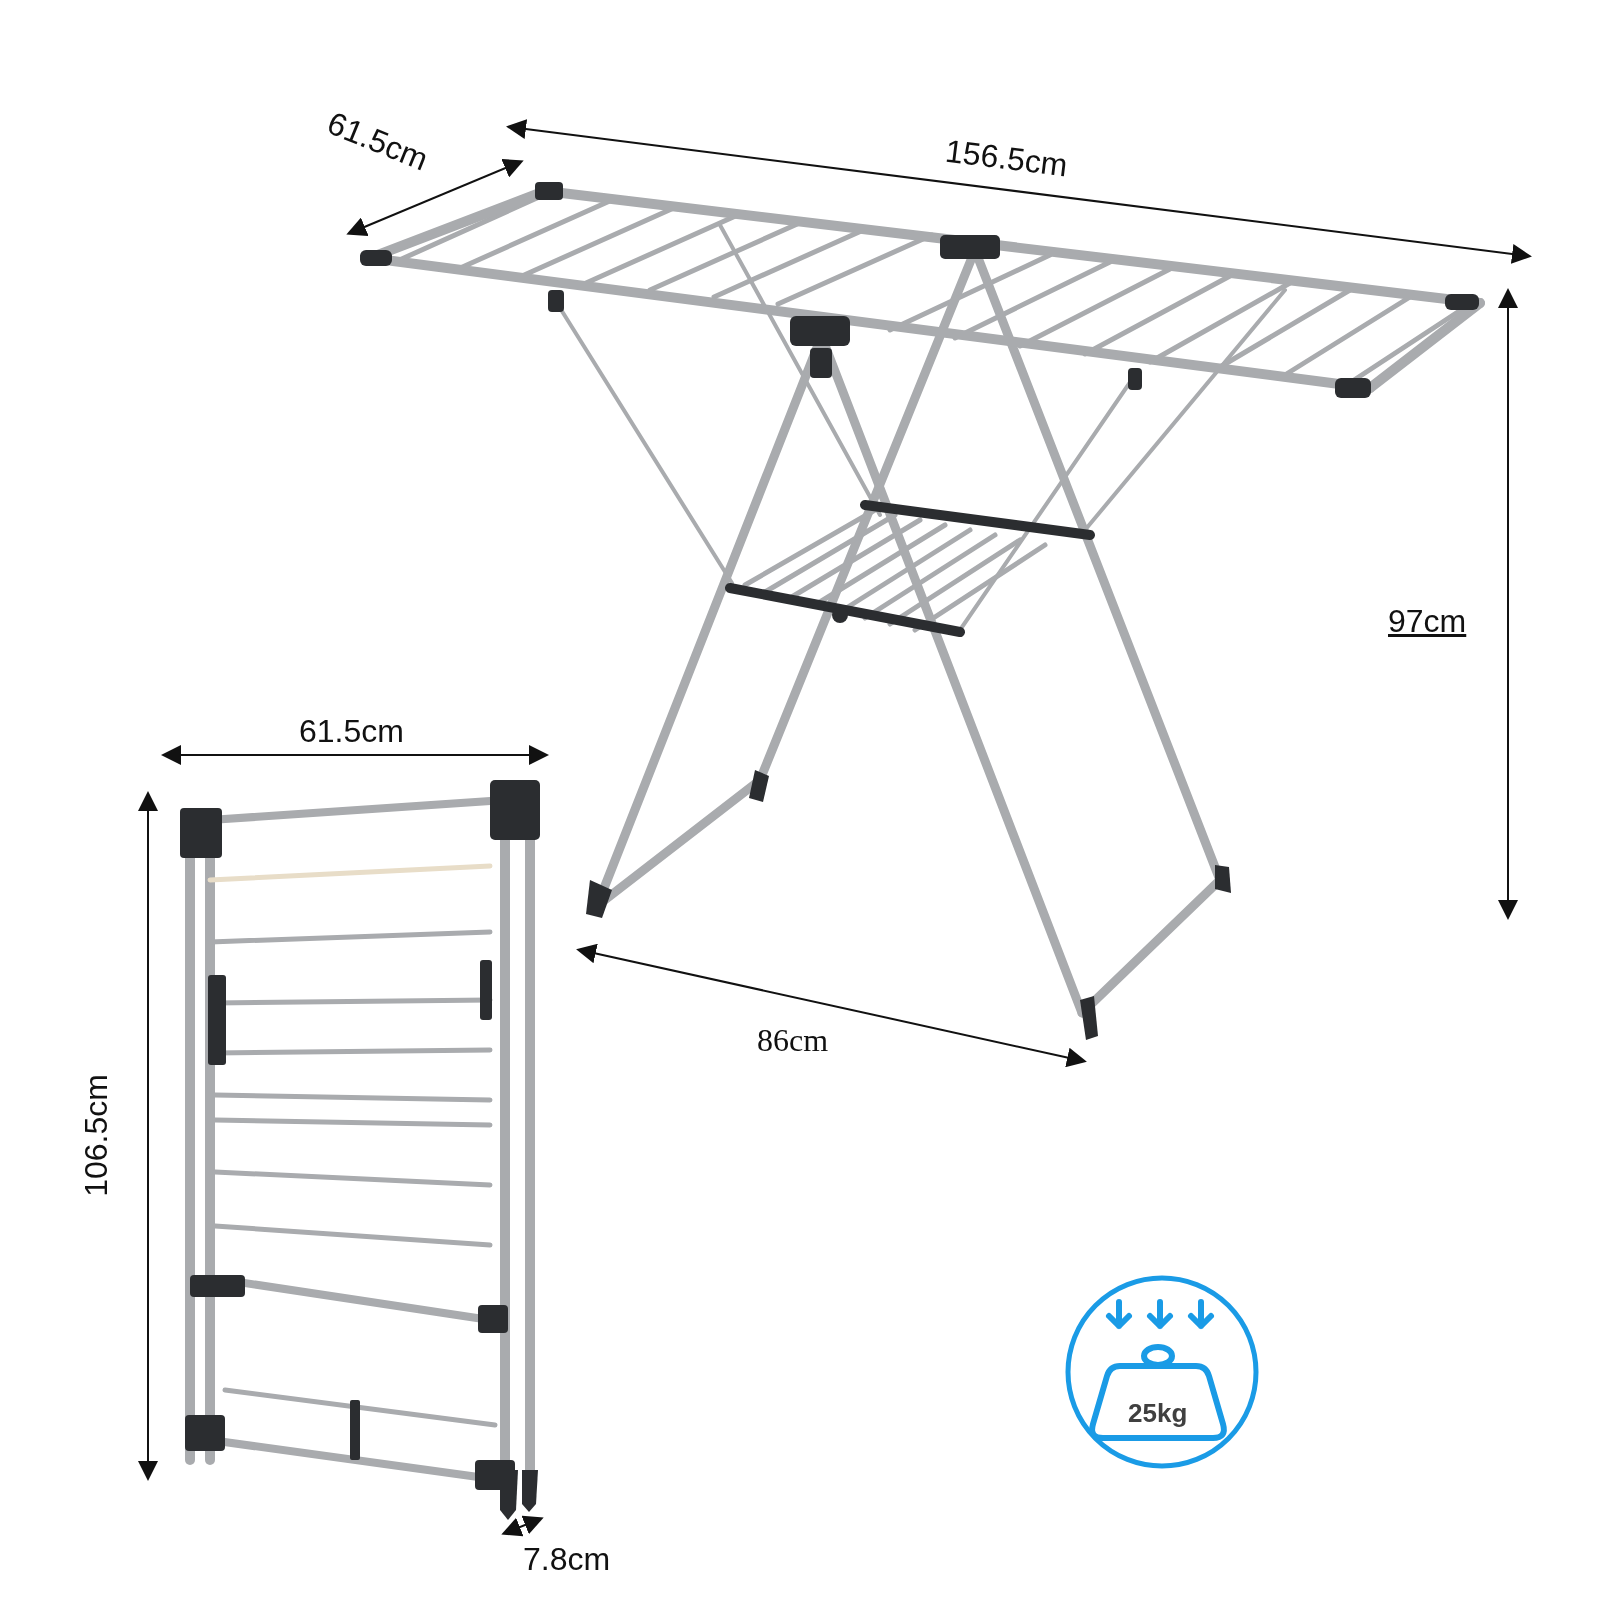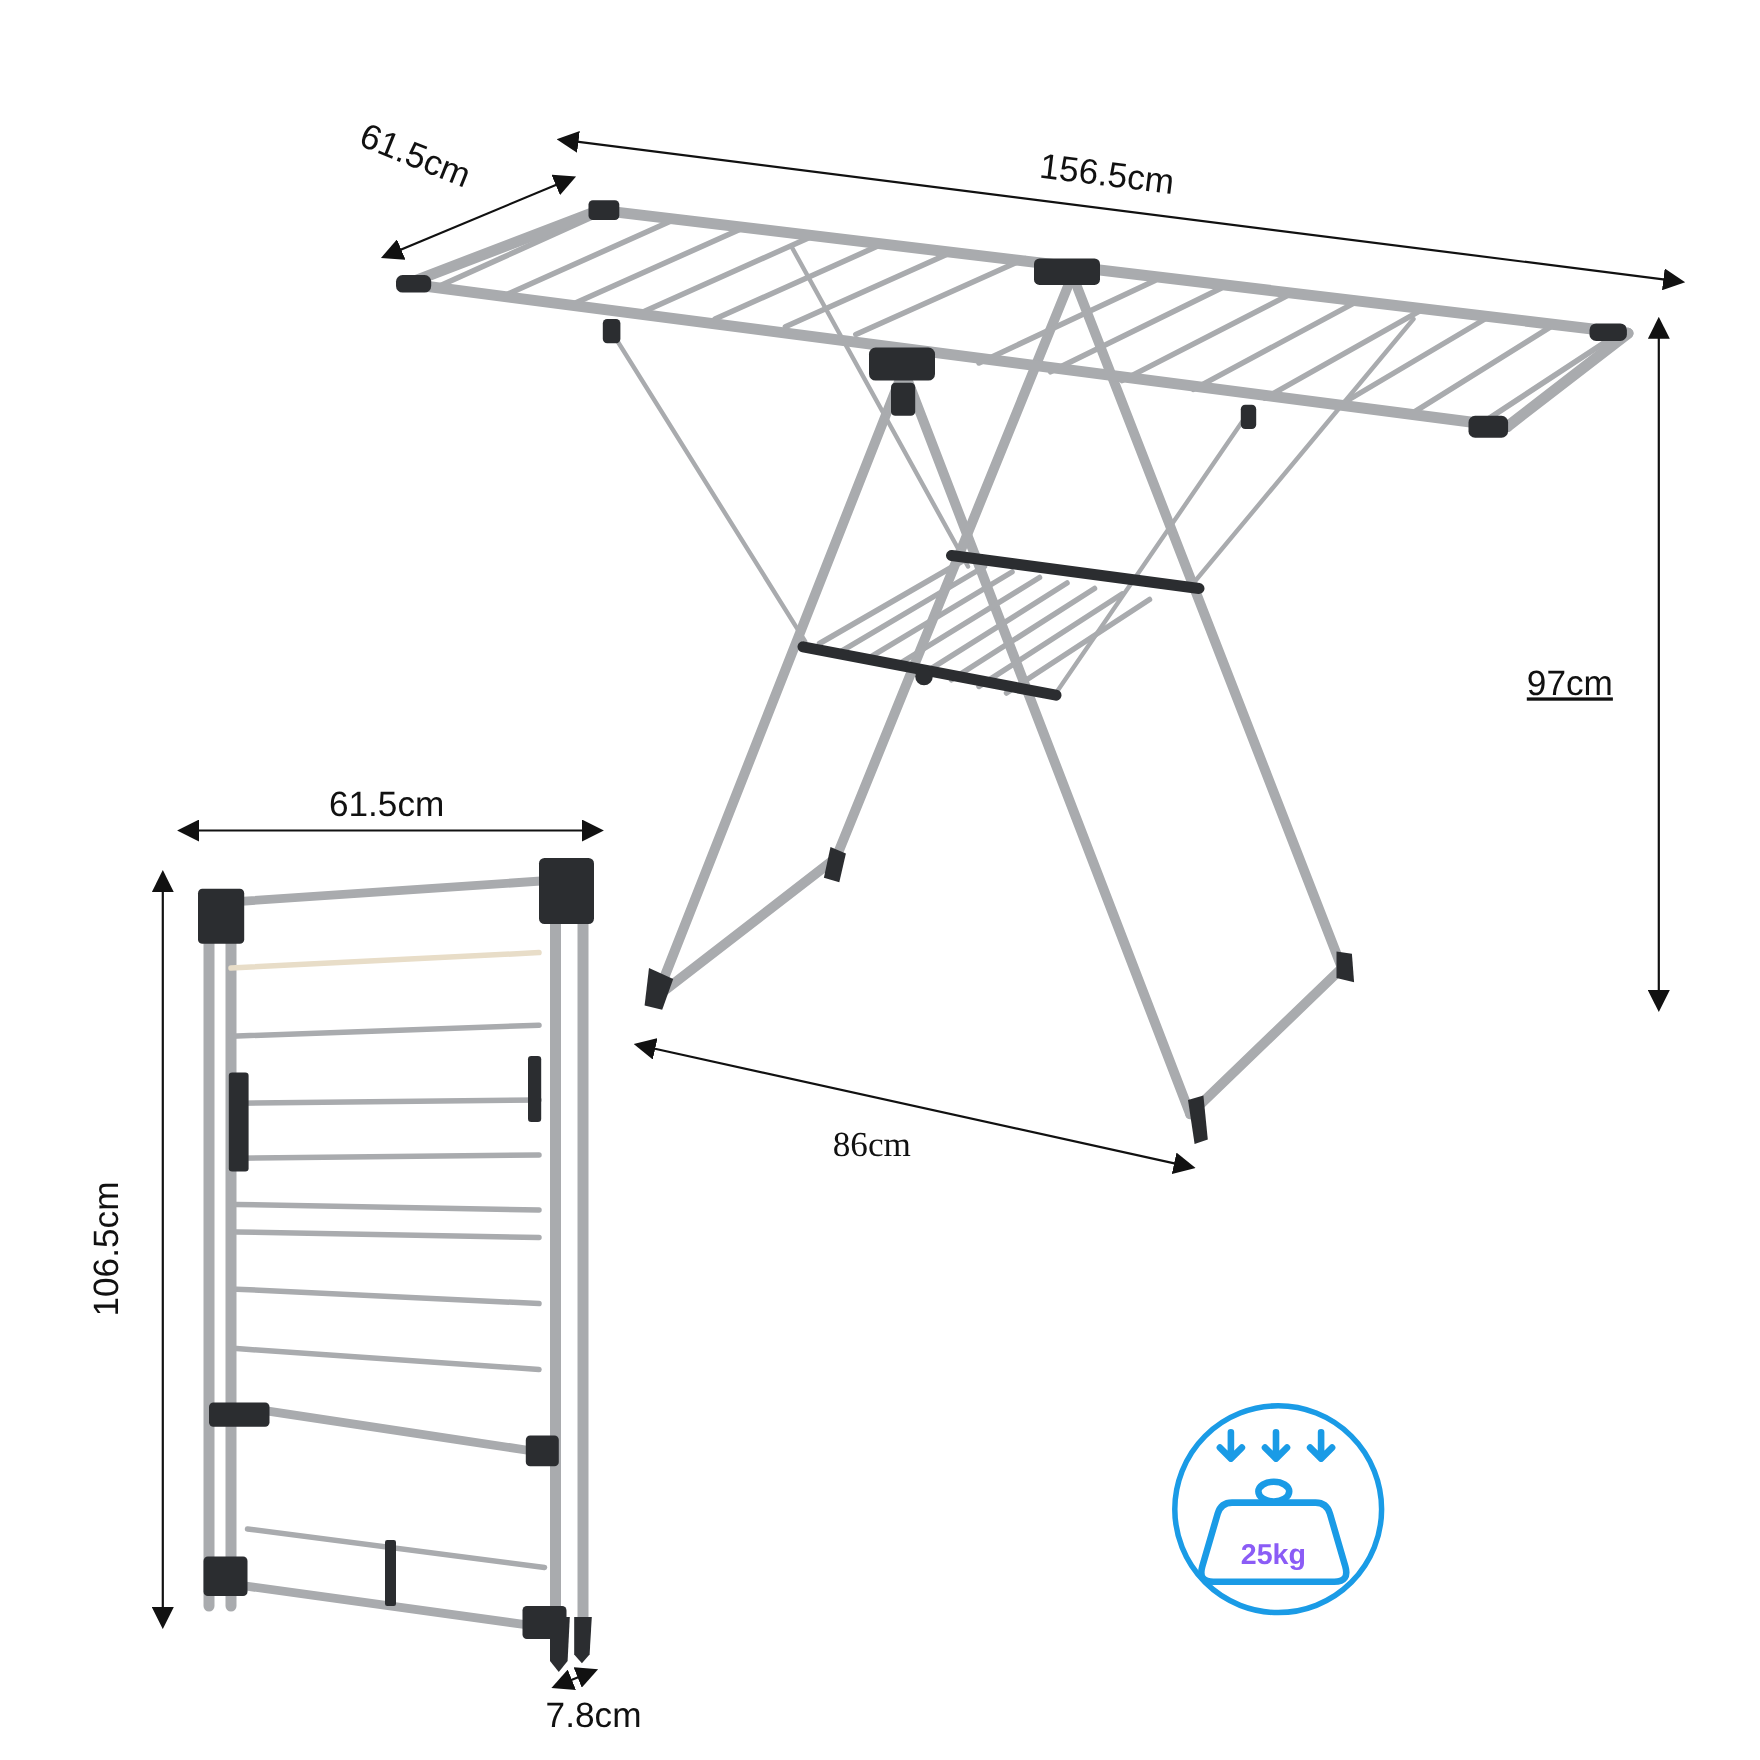--- a/index.html
+++ b/index.html
@@ -151,14 +151,14 @@
     <path d="M1120,1366 h76 q10,0 13,10 l14,48 q4,14 -10,14 h-110 q-14,0 -10,-14 l14,-48 q3,-10 13,-10 z" stroke-width="6"></path>
   </g>
 </svg>
 
 <div class="lbl" style="left:325px;top:123px;transform:rotate(22deg);">61.5cm</div>
 <div class="lbl" style="left:945px;top:140px;transform:rotate(7deg);">156.5cm</div>
 <div class="lbl" style="left:1388px;top:603px;text-decoration:underline;">97cm</div>
 <div class="lbl" style="left:757px;top:1022px;font-family:Liberation Serif, serif;">86cm</div>
 <div class="lbl" style="left:299px;top:713px;">61.5cm</div>
 <div class="lbl" style="left:35px;top:1117px;transform:rotate(-90deg);">106.5cm</div>
-<div class="lbl" style="left:496px;top:1541px;">7.8cm</div>
-<div class="lbl" style="left:1128px;top:1398px;font-size:26px;font-weight:bold;color:#8b5cf6;">25kg</div>
+<div class="lbl" style="left:523px;top:1541px;">7.8cm</div>
+<div class="lbl" style="left:1128px;top:1398px;font-size:26px;font-weight:bold;color:#404040;">25kg</div>
 
 </body></html>

